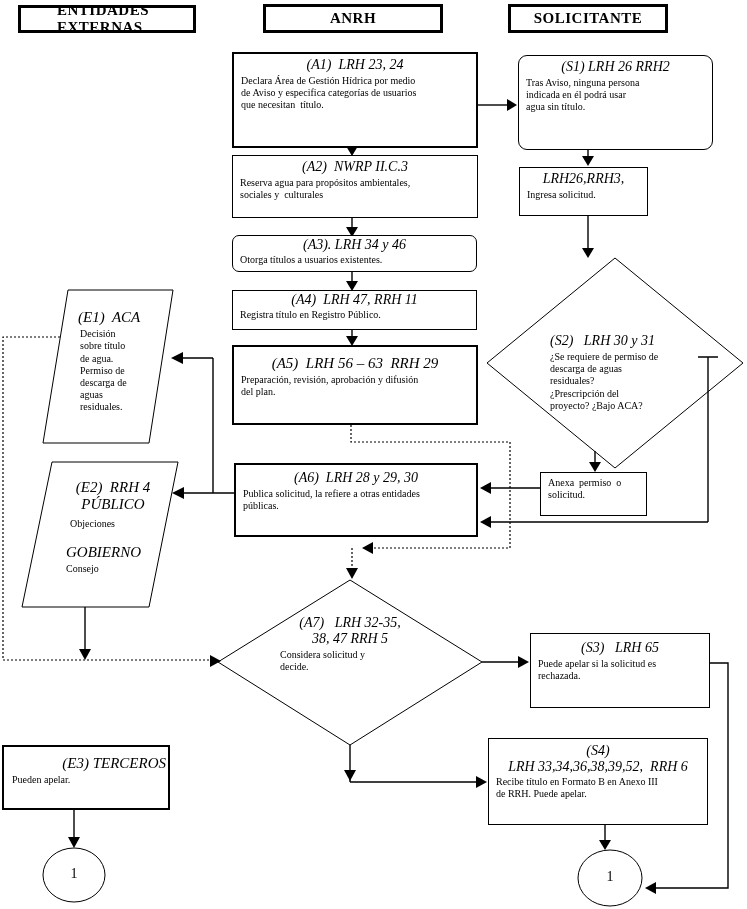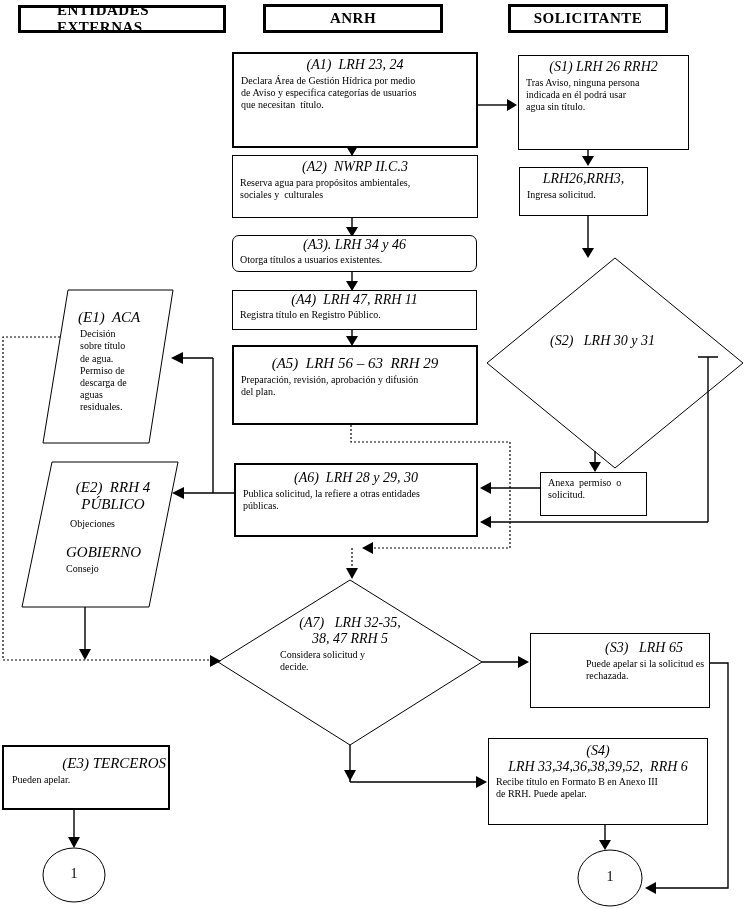--- a/index.html
+++ b/index.html
@@ -78,21 +78,21 @@
       <polygon points="476,776 476,788 487,782"></polygon>
       <polygon points="599,840 611,840 605,850"></polygon>
       <polygon points="656,882 656,894 645,888"></polygon>
       <polygon points="68,837 80,837 74,848"></polygon>
       <polygon points="210,655 210,667 221,661"></polygon>
       <polygon points="373,542 373,554 362,548"></polygon>
       <polygon points="346,568 358,568 352,579"></polygon>
     </g>
   </svg>
 
-  <div class="box b3 hdr" style="left:18px;top:5px;width:208px;height:28px;padding-left:36px;">
+  <div class="box b3 hdr" style="left:18px;top:5px;width:178px;height:28px;padding-left:36px;">
     <span>ENTIDADES EXTERNAS</span>
   </div>
   <div class="box b3 hdr" style="left:263px;top:4px;width:180px;height:29px;">
     <span>ANRH</span>
   </div>
   <div class="box b3 hdr" style="left:508px;top:4px;width:160px;height:29px;">
     <span>SOLICITANTE</span>
   </div>
 
   <div class="box b2" style="left:232px;top:52px;width:246px;height:96px;">
@@ -125,41 +125,46 @@
 públicas.</div>
   </div>
 
   <div class="txt" style="left:262px;top:612px;width:176px;">
     <div class="t">(A7)   LRH 32-35,
 38, 47 RRH 5</div>
     <div class="b" style="margin-left:18px;">Considera solicitud y
 decide.</div>
   </div>
 
-  <div class="box" style="left:518px;top:55px;width:171px;height:95px;">
+  <div class="box" style="left:518px;top:55px;width:195px;height:95px;border-radius:9px;">
     <div class="t">(S1) LRH 26 RRH2</div>
     <div class="b">Tras Aviso, ninguna persona
 indicada en él podrá usar
 agua sin título.</div>
   </div>
   <div class="box" style="left:519px;top:167px;width:129px;height:49px;">
     <div class="t">LRH26,RRH3,</div>
     <div class="b">Ingresa solicitud.</div>
   </div>
 
   <div class="txt" style="left:536px;top:330px;width:172px;">
     <div class="t" style="text-align:left;margin-left:14px;">(S2)   LRH 30 y 31</div>
+    <div class="b" style="margin-left:14px;">¿Se requiere de permiso de
+descarga de aguas
+residuales?
+¿Prescripción del
+proyecto? ¿Bajo ACA?</div>
   </div>
 
   <div class="box" style="left:540px;top:472px;width:107px;height:44px;">
     <div class="b" style="margin-top:4px;">Anexa  permiso  o
 solicitud.</div>
   </div>
 
-  <div class="box" style="left:530px;top:633px;width:180px;height:75px;padding-left:48px;">
+  <div class="box" style="left:530px;top:633px;width:180px;height:75px;">
     <div class="t" style="margin-top:6px;">(S3)   LRH 65</div>
     <div class="b">Puede apelar si la solicitud es
 rechazada.</div>
   </div>
 
   <div class="box" style="left:488px;top:738px;width:220px;height:87px;">
     <div class="t" style="margin:4px 2px 0 2px;">(S4)</div>
     <div class="t" style="margin:0 2px 1px 2px;">LRH 33,34,36,38,39,52,  RRH 6</div>
     <div class="b">Recibe título en Formato B en Anexo III
 de RRH. Puede apelar.</div>

